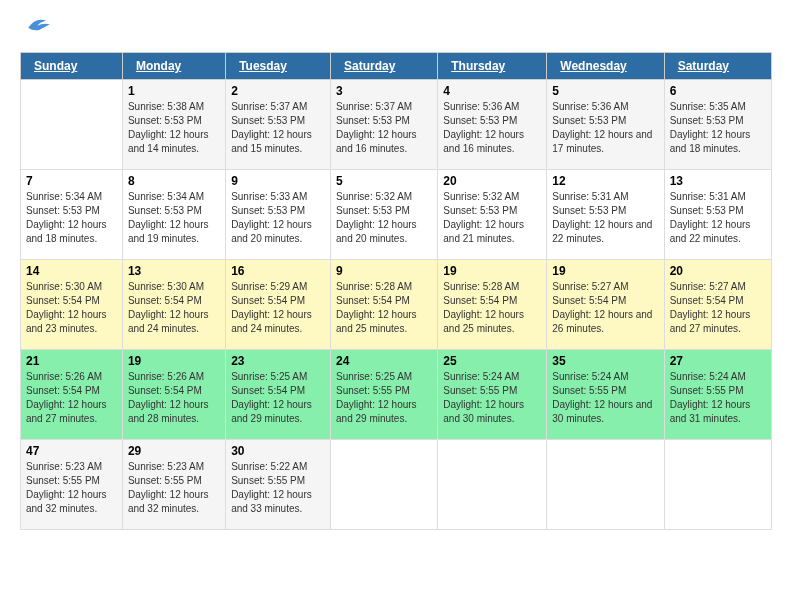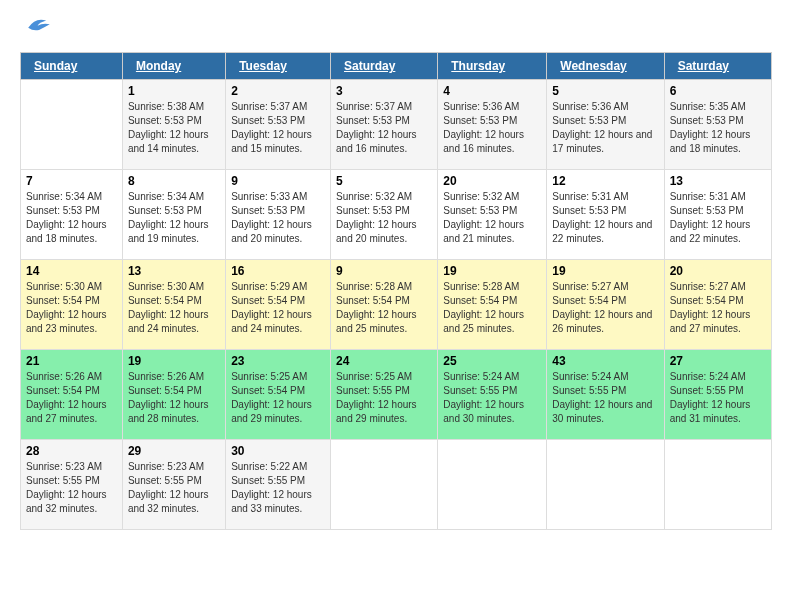--- a/index.html
+++ b/index.html
@@ -228,31 +228,31 @@
         </td>
         <td>
           <span class="day-num">24</span>
           <div class="day-info">Sunrise: 5:25 AM<br>Sunset: 5:55 PM<br>Daylight: 12 hours and 29 minutes.</div>
         </td>
         <td>
           <span class="day-num">25</span>
           <div class="day-info">Sunrise: 5:24 AM<br>Sunset: 5:55 PM<br>Daylight: 12 hours and 30 minutes.</div>
         </td>
         <td>
-          <span class="day-num">43</span>
+          <span class="day-num">35</span>
           <div class="day-info">Sunrise: 5:24 AM<br>Sunset: 5:55 PM<br>Daylight: 12 hours and 30 minutes.</div>
         </td>
         <td>
           <span class="day-num">27</span>
           <div class="day-info">Sunrise: 5:24 AM<br>Sunset: 5:55 PM<br>Daylight: 12 hours and 31 minutes.</div>
         </td>
       </tr>
       <tr style="background: rgb(245, 245, 245);">
         <td>
-          <span class="day-num">28</span>
+          <span class="day-num">47</span>
           <div class="day-info">Sunrise: 5:23 AM<br>Sunset: 5:55 PM<br>Daylight: 12 hours and 32 minutes.</div>
         </td>
         <td>
           <span class="day-num">29</span>
           <div class="day-info">Sunrise: 5:23 AM<br>Sunset: 5:55 PM<br>Daylight: 12 hours and 32 minutes.</div>
         </td>
         <td>
           <span class="day-num">30</span>
           <div class="day-info">Sunrise: 5:22 AM<br>Sunset: 5:55 PM<br>Daylight: 12 hours and 33 minutes.</div>
         </td>

